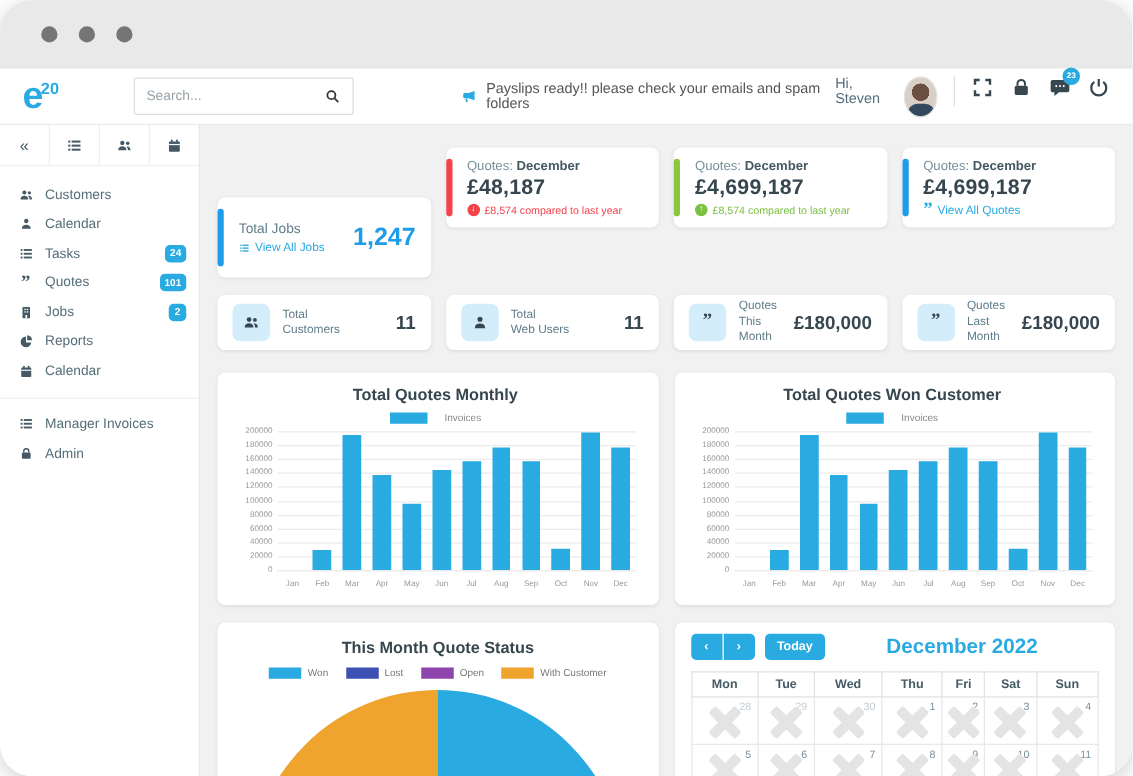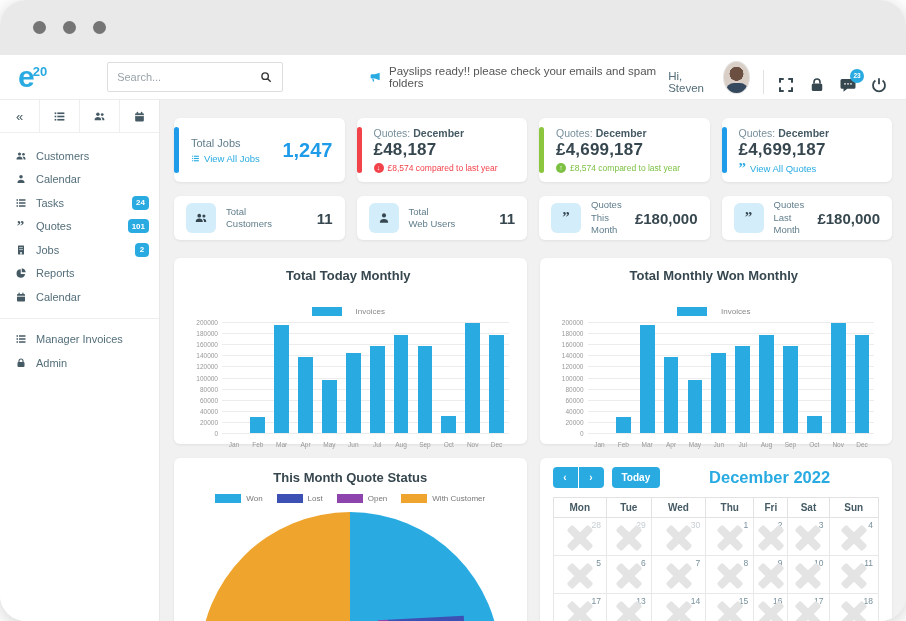--- a/index.html
+++ b/index.html
@@ -13,21 +13,21 @@
   .appbar { height:45px; background:#fff; display:flex; align-items:center; padding:0 18px; border-bottom:1px solid #ececec; }
   .logo { color:#29ABE2; font-weight:700; font-size:30px; line-height:1; letter-spacing:-2px; }
   .logo sup { font-size:13px; font-weight:700; letter-spacing:0; }
   .search { width:178px; height:30px; border:1px solid #ddd; border-radius:2px; display:flex; align-items:center;
             padding:0 9px; margin-left:60px; background:#fff; }
   .search input { border:0; outline:0; flex:1; font-size:11px; color:#444; min-width:0; font-family:inherit; }
   .search input::placeholder { color:#9aa3a9; }
   .search svg { width:14px; height:14px; color:#333; }
   .notify { margin-left:86px; display:flex; align-items:center; gap:7px; font-size:11.5px; color:#555; }
   .notify svg { width:14px; height:14px; color:#29ABE2; }
-  .userarea { margin-left:auto; display:flex; align-items:flex-end; gap:13px; }
+  .userarea { margin-left:auto; display:flex; align-items:flex-start; gap:13px; }
   .greet { font-size:11.5px; color:#546E7A; }
   .avatar { width:33px; height:33px; border-radius:50%; background:radial-gradient(circle at 50% 38%, #6b4f41 0 30%, #d9cfc6 31%);
             position:relative; overflow:hidden; border:1px solid #e3e3e3; cursor:pointer; }
   .avatar::after { content:""; position:absolute; left:50%; bottom:-4px; transform:translateX(-50%);
                    width:22px; height:14px; border-radius:8px 8px 0 0; background:#34495e; }
   .vdiv { width:1px; height:24px; background:#e0e0e0; }
   .tbico { width:18px; height:18px; color:#37474F; cursor:pointer; position:relative; }
   .tbico svg { width:18px; height:18px; }
   .chatwrap { position:relative; cursor:pointer; }
   .cbadge { position:absolute; top:-7px; right:-7px; background:#29ABE2; color:#fff; font-size:6.5px; font-weight:700;
@@ -48,21 +48,21 @@
   .qglyph { font-family:"Liberation Serif","DejaVu Serif",serif; font-weight:700; font-size:15px; line-height:.5; }
   .badge { margin-left:auto; background:#29ABE2; color:#fff; font-size:8px; font-weight:700;
            padding:2.5px 4px; border-radius:4px; min-width:14px; text-align:center; }
   .nav-divider { border-top:1px solid #eee; margin:9px 0; }
   .main { flex:1; background:#f1f1f1; padding:18px 14px; overflow:hidden; }
   
   .row1 { display:grid; grid-template-columns:repeat(4,1fr); gap:12px; margin-bottom:14px; }
   .scard { position:relative; background:#fff; border-radius:6px; height:64px; box-shadow:0 1px 3px rgba(0,0,0,.07);
            padding:9px 12px 8px 17px; }
   .accent { position:absolute; left:0; top:9px; bottom:9px; width:5px; border-radius:3px; }
-  .c1 { display:flex; align-items:center; }
+  .c1 { display:flex; align-items:center;margin-top:40px; }
   .c1 .lcol { display:flex; flex-direction:column; gap:4px; }
   .t1 { font-size:11px; color:#607D8B; }
   .slink { font-size:9.5px; color:#29ABE2; display:flex; align-items:center; gap:4px; cursor:pointer; }
   .slink svg { width:9px; height:9px; }
   .bigblue { margin-left:auto; font-size:20px; font-weight:700; color:#1E9BE9; }
   .t2 { font-size:10.5px; color:#78909C; }
   .t2 b { color:#455A64; font-weight:700; }
   .val2 { font-size:17px; font-weight:800; color:#37474F; margin-top:1px; letter-spacing:.2px; }
   .sub { font-size:8.5px; display:flex; align-items:center; gap:4px; margin-top:3px; }
   .tcirc { width:10px; height:10px; border-radius:50%; color:#fff; font-size:7px; line-height:10px; text-align:center;
@@ -73,21 +73,21 @@
            gap:10px; box-shadow:0 1px 3px rgba(0,0,0,.07); }
   .micon { width:30px; height:30px; border-radius:6px; background:#D3EDFA; display:flex; align-items:center;
            justify-content:center; color:#37474F; flex-shrink:0; }
   .micon svg { width:14px; height:14px; }
   .mlabel { font-size:9.5px; color:#607D8B; line-height:1.3; }
   .mvalue { margin-left:auto; font-weight:700; font-size:15px; color:#37474F; }
   
   .row3 { display:grid; grid-template-columns:repeat(2,1fr); gap:13px; margin-bottom:14px; }
   .chart-card { background:#fff; border-radius:6px; height:186px; padding:10px 12px 0 8px; box-shadow:0 1px 3px rgba(0,0,0,.07); }
   .ctitle { font-size:13px; font-weight:700; color:#37474F; text-align:center; }
-  .clegend { display:flex; justify-content:center; gap:14px; margin-top:24px; }
+  .clegend { display:flex; justify-content:center; gap:14px; margin-top:7px; }
   .sw { width:30px; height:9px; }
   .clegend span { font-size:8px; color:#888; }
   .bwrap { position:relative; margin:6px 6px 0 40px; height:126px; }
   .plot { position:absolute; left:0; right:0; top:0; bottom:14px; border-bottom:1px solid #ddd; }
   .gline { position:absolute; left:0; right:0; height:1px; background:#ececec; }
   .ylab { position:absolute; right:100%; margin-right:4px; transform:translateY(-50%); font-size:6.5px; color:#999; white-space:nowrap; }
   .bars { position:absolute; inset:0; display:flex; align-items:flex-end; }
   .bslot { flex:1; display:flex; justify-content:center; align-items:flex-end; height:100%; }
   .bar { width:62%; }
   .xlabels { position:absolute; left:0; right:0; bottom:0; height:13px; display:flex; align-items:flex-end; }
@@ -431,21 +431,21 @@
             <div class="mlabel">
               <div>Quotes</div>
               <div>Last Month</div>
             </div>
             <div class="mvalue">£180,000</div>
           </div>
         </div>
 
       <div class="row3">
         <div class="chart-card">
-          <div class="ctitle">Total Today Monthly</div>
+          <div class="ctitle">Total Quotes Monthly</div>
           <div class="clegend">
             <div class="sw" id="sw0" style="background: rgb(41, 171, 226);"></div>
             <span>Invoices</span>
           </div>
           <div class="bwrap" id="chart0">
               <div class="plot">
                 <div class="gline" style="top: 100%;"></div>
                 <div class="ylab" style="top: 100%;">0</div>
                 <div class="gline" style="top: 90%;"></div>
                 <div class="ylab" style="top: 90%;">20000</div>
@@ -516,21 +516,21 @@
                 <div>Jul</div>
                 <div>Aug</div>
                 <div>Sep</div>
                 <div>Oct</div>
                 <div>Nov</div>
                 <div>Dec</div>
               </div>
             </div>
         </div>
         <div class="chart-card">
-          <div class="ctitle">Total Monthly Won Monthly</div>
+          <div class="ctitle">Total Quotes Won Customer</div>
           <div class="clegend">
             <div class="sw" id="sw1" style="background: rgb(41, 171, 226);"></div>
             <span>Invoices</span>
           </div>
           <div class="bwrap" id="chart1">
               <div class="plot">
                 <div class="gline" style="top: 100%;"></div>
                 <div class="ylab" style="top: 100%;">0</div>
                 <div class="gline" style="top: 90%;"></div>
                 <div class="ylab" style="top: 90%;">20000</div>

